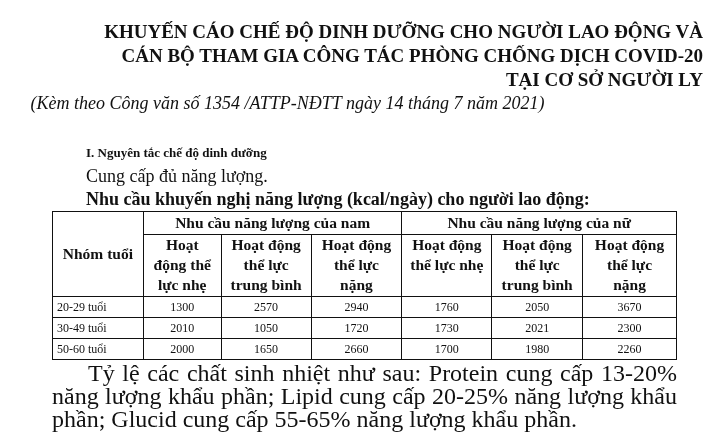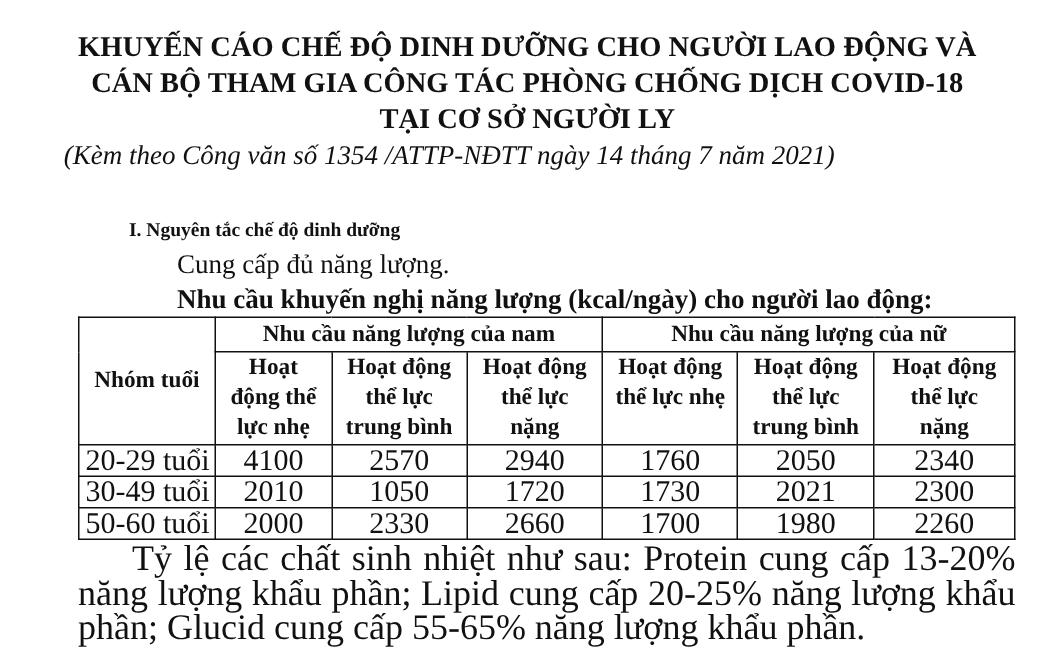--- a/index.html
+++ b/index.html
@@ -1,41 +1,41 @@
 <!DOCTYPE html>
 <html><head>
 <meta charset="utf-8">
 <style>
   html, body { margin:0; padding:0; background:#ffffff; }
   body { width:703px; height:435px; position:relative; overflow:hidden;
          font-family:"Liberation Serif", "DejaVu Serif", serif; color:#111; }
-  .title { position:absolute; left:0; width:703px; text-align:center; font-weight:bold; font-size:19px; line-height:24px; }
+  .title { position:absolute; left:0; width:703px; text-align:right; font-weight:bold; font-size:19px; line-height:24px; }
   .t1 { top:20px; }
   .t2 { top:44px; }
   .t3 { top:68px; }
-  .subtitle { position:absolute; left:12px; width:575px; top:92px; text-align:center; font-style:italic; font-size:18px; line-height:22px; }
+  .subtitle { position:absolute; left:0; width:575px; top:92px; text-align:center; font-style:italic; font-size:18px; line-height:22px; }
   .heading { position:absolute; left:86px; top:142px; font-weight:bold; font-size:13px; line-height:22px; }
-  .para { position:absolute; left:86px; font-size:18px; line-height:22px;margin-left:32px; }
+  .para { position:absolute; left:86px; font-size:18px; line-height:22px; }
   .p1 { top:165px; }
   .p2 { top:188px;font-weight:bold; }
   table { position:absolute; left:52px; top:211px; width:625px; border-collapse:collapse; font-size:15.5px; }
   td, th { border:1.3px solid #111; padding:0; text-align:center; vertical-align:middle; }
   th { font-weight:bold; line-height:20px; }
   .grp th { height:22px; }
   .sub th { height:61px; vertical-align:top; padding-top:1px; }
   .age { text-align:left; padding-left:4px; font-weight:normal; }
-  tbody td { height:20px; line-height:20px; font-size:20px; }
+  tbody td { height:20px; line-height:20px; font-size:12px; }
   .foot { position:absolute; left:52px; top:362px; width:625px; font-size:24px; line-height:23px; text-align:justify; }
   .foot .indent { display:inline-block; width:36px; }
 </style>
 </head>
 <body>
 
 <div class="title t1">KHUYẾN CÁO CHẾ ĐỘ DINH DƯỠNG CHO NGƯỜI LAO ĐỘNG VÀ</div>
-<div class="title t2">CÁN BỘ THAM GIA CÔNG TÁC PHÒNG CHỐNG DỊCH COVID-18</div>
+<div class="title t2">CÁN BỘ THAM GIA CÔNG TÁC PHÒNG CHỐNG DỊCH COVID-20</div>
 <div class="title t3">TẠI CƠ SỞ NGƯỜI LY</div>
 <div class="subtitle">(Kèm theo Công văn số 1354 /ATTP-NĐTT ngày 14  tháng  7  năm 2021)</div>
 
 <div class="heading">I. Nguyên tắc chế độ dinh dưỡng</div>
 <div class="para p1">Cung cấp đủ năng lượng.</div>
 <div class="para p2">Nhu cầu khuyến nghị năng lượng (kcal/ngày) cho người lao động:</div>
 
 <table>
   <colgroup>
     <col style="width:91px">
@@ -57,40 +57,40 @@
       <th style="padding:0 8px">Hoạt động thể lực trung bình</th>
       <th style="padding:0 10px">Hoạt động thể lực nặng</th>
       <th style="padding:0 4px">Hoạt động thể lực nhẹ</th>
       <th style="padding:0 8px">Hoạt động thể lực trung bình</th>
       <th style="padding:0 10px">Hoạt động thể lực nặng</th>
     </tr>
   </thead>
   <tbody>
     <tr>
       <td class="age">20-29 tuổi</td>
-      <td>4100</td>
+      <td>1300</td>
       <td>2570</td>
       <td>2940</td>
       <td>1760</td>
       <td>2050</td>
-      <td>2340</td>
+      <td>3670</td>
     </tr>
     <tr>
       <td class="age">30-49 tuổi</td>
       <td>2010</td>
       <td>1050</td>
       <td>1720</td>
       <td>1730</td>
       <td>2021</td>
       <td>2300</td>
     </tr>
     <tr>
       <td class="age">50-60 tuổi</td>
       <td>2000</td>
-      <td>2330</td>
+      <td>1650</td>
       <td>2660</td>
       <td>1700</td>
       <td>1980</td>
       <td>2260</td>
     </tr>
   </tbody>
 </table>
 
 <div class="foot"><span class="indent"></span><span>Tỷ lệ các chất sinh nhiệt như sau: Protein cung cấp 13-20% năng lượng khẩu phần; Lipid cung cấp 20-25% năng lượng khẩu phần; Glucid cung cấp 55-65% năng lượng khẩu phần.</span></div>
 

